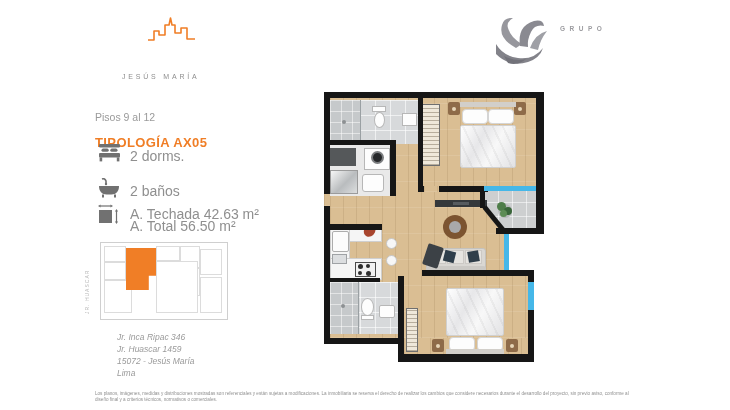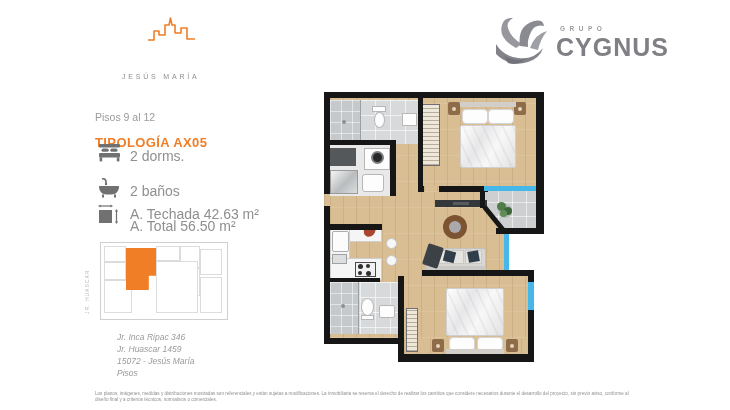--- a/index.html
+++ b/index.html
@@ -60,21 +60,20 @@
 
 <div class="abs" style="left:490px;top:12px;width:180px;height:62px;">
   <svg class="abs" style="left:0px;top:4px;" width="60" height="52" viewBox="0 0 60 52">
     <path d="M6 38 Q20 52 38 46 Q50 42 53 32 Q44 44 28 42 Q13 40 6 28 Z" fill="#83838a"></path>
     <path d="M26 32 Q8 22 12 9 Q14 1 23 2 Q16 6 18 12 Q21 22 32 28 Z" fill="#97979d"></path>
     <path d="M30 30 Q27 10 44 5 Q53 3 54 10 Q45 8 41 16 Q37 24 38 31 Z" fill="#8a8a91"></path>
     <path d="M40 32 Q45 18 57 15 Q50 24 48 34 Z" fill="#9fa0a6"></path>
     <path d="M14 40 Q26 46 36 43 Q28 50 18 47 Z" fill="#72727a"></path>
   </svg>
   <div class="abs cygnus-grupo" style="left:70px;top:13px;">GRUPO</div>
-  <div class="abs cygnus-name" style="left:66px;top:21px;">CYGNUS</div>
 </div>
 
 <div class="abs typ-title" style="left:95px;top:93px;">TIPOLOGÍA AX05</div>
 <div class="abs typ-floors" style="left:95px;top:111px;">Pisos 9 al 12</div>
 
 <div class="abs" style="left:97px;top:144px;">
   <svg class="abs" style="left:0;top:0;" width="25" height="18" viewBox="0 0 25 18">
     <rect x="2" y="0" width="21" height="3.4" rx="1.2" fill="#717171"></rect>
     <rect x="4.5" y="4.6" width="7.2" height="3.2" rx="1.6" fill="#717171"></rect>
     <rect x="13.3" y="4.6" width="7.2" height="3.2" rx="1.6" fill="#717171"></rect>
@@ -122,21 +121,21 @@
   <div class="kp-unit" style="left:79px;top:25px;width:20px;height:28px;"></div>
   <div class="kp-unit" style="left:55px;top:18px;width:42px;height:52px;"></div>
   <div class="abs" style="left:25px;top:5px;width:30px;height:42px;background:#F07E26;
               clip-path:polygon(0 0,100% 0,100% 66%,76% 66%,76% 100%,0 100%);"></div>
 </div>
 
 <div class="abs addr" style="left:117px;top:331px;">
   <div>Jr. Inca Ripac 346</div>
   <div>Jr. Huascar 1459</div>
   <div>15072 - Jesús María</div>
-  <div>Pisos</div>
+  <div>Lima</div>
 </div>
 
 <div class="abs" id="plan" style="left:322px;top:92px;width:224px;height:272px;">
 
   <div class="abs wood" style="left:8px;top:6px;width:206px;height:240px;"></div>
   <div class="abs wood" style="left:82px;top:246px;width:130px;height:18px;"></div>
 
   <div class="abs tile" style="left:8px;top:8px;width:88px;height:44px;"></div>
   <div class="abs tile-dark" style="left:8px;top:8px;width:30px;height:44px;"></div>
   <div class="abs" style="left:20px;top:28px;width:4px;height:4px;border-radius:50%;background:#8d9093;"></div>

